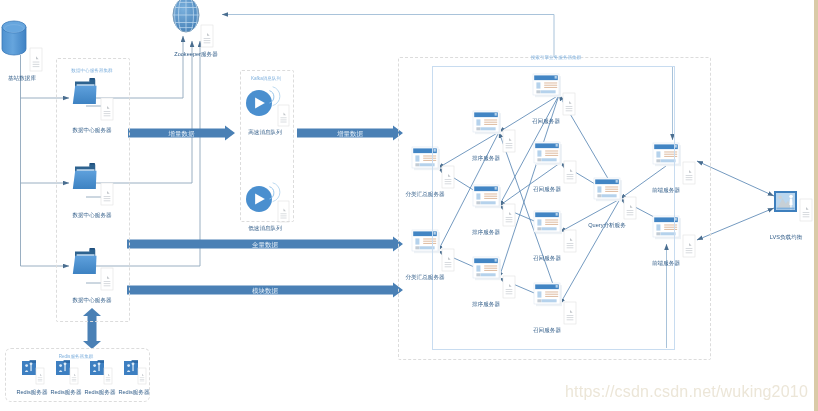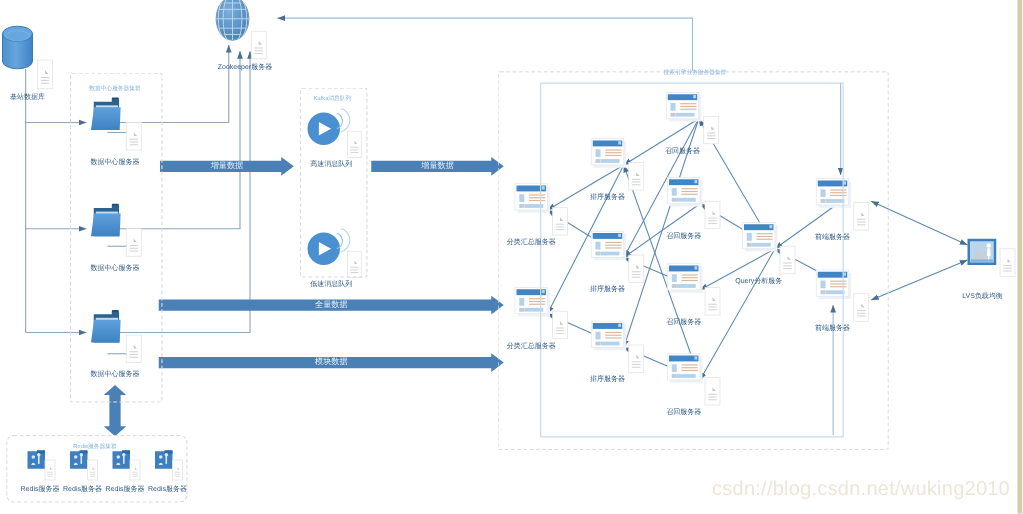--- a/index.html
+++ b/index.html
@@ -551,14 +551,14 @@
       <div class="lbl" style="left: 666px; top: 187px;">前端服务器</div>
       <div class="lbl" style="left: 666px; top: 260px;">前端服务器</div>
       <div class="lbl" style="left: 786px; top: 234px;">LVS负载均衡</div>
       <div class="flbl" style="left: 181.5px; top: 133px;">增量数据</div>
       <div class="flbl" style="left: 350px; top: 133px;">增量数据</div>
       <div class="flbl" style="left: 265px; top: 244px;">全量数据</div>
       <div class="flbl" style="left: 265px; top: 290px;">模块数据</div>
     </div>
 
   <div id="edge"></div>
-  <div id="wm">csdn://blog.csdn.net/wuking2010</div>
+  <div id="wm">https://csdn.csdn.net/wuking2010</div>
 </div>
 
 </body></html>

